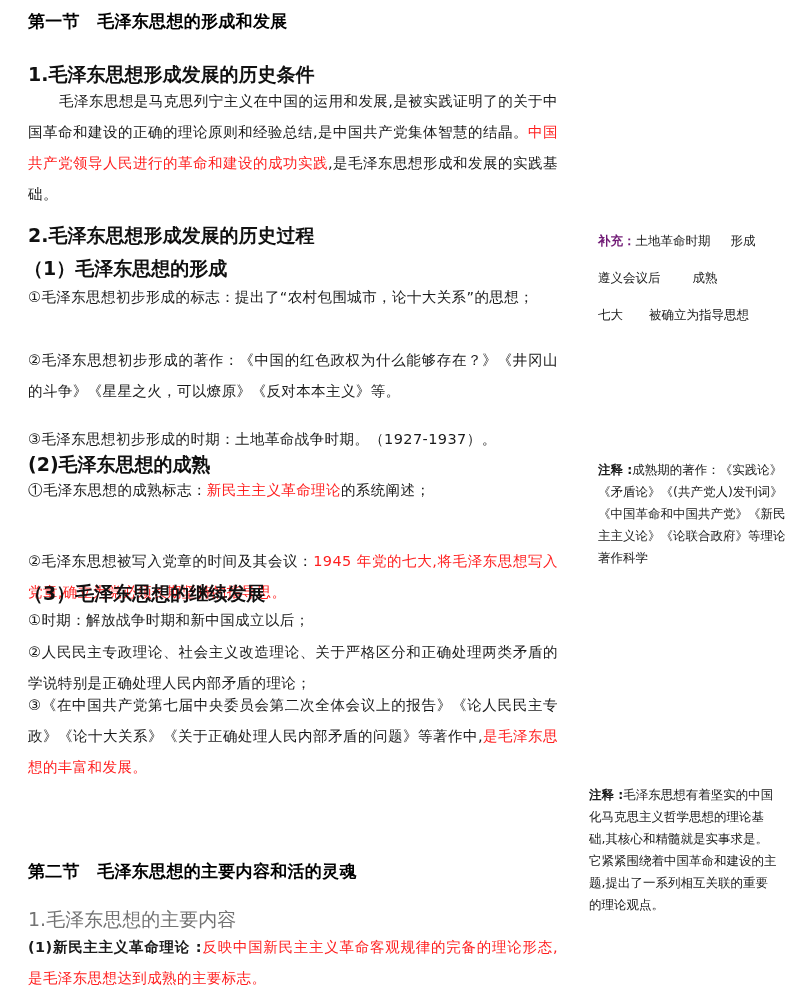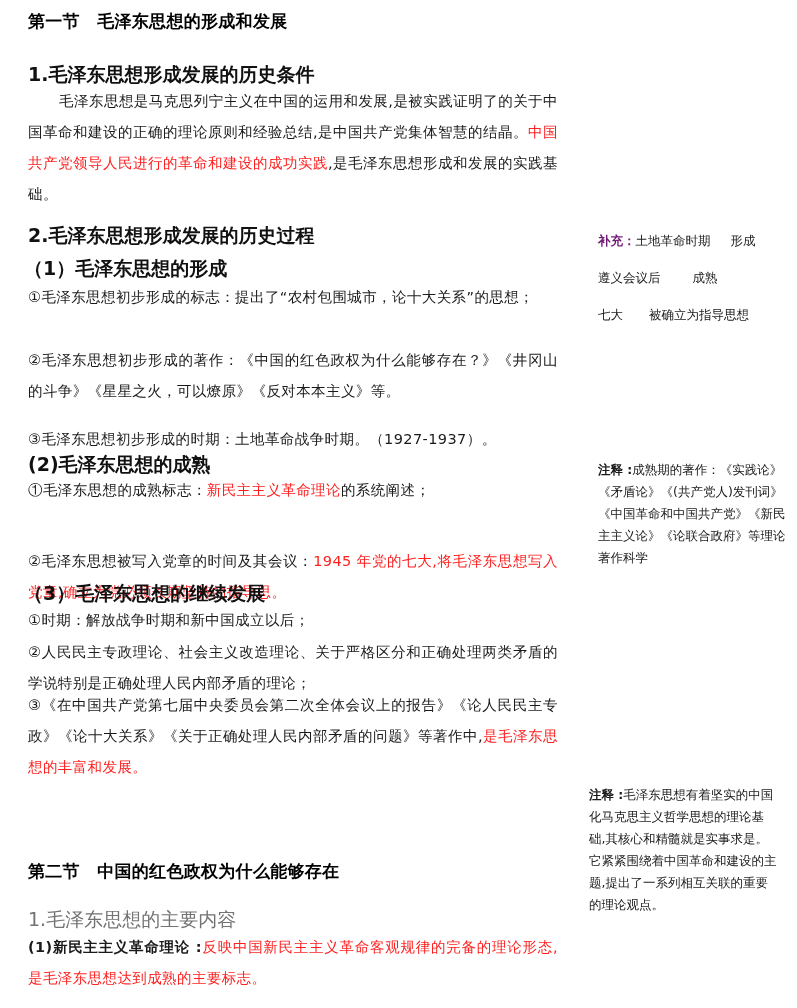--- a/index.html
+++ b/index.html
@@ -94,21 +94,21 @@
     <div class="para" style="top:476px;font-family:Liberation Mono, monospace;"><span>①毛泽东思想的成熟标志：</span><span class="red">新民主主义革命理论</span><span>的系统阐述；</span></div>
 
     <div class="para" style="top:498px;margin-top:48px;"><span>②毛泽东思想被写入党章的时间及其会议：</span><span class="red">1945  年党的七大,将毛泽东思想写入党章,确立为党必须长期坚持的指导思。</span></div>
 
     <div class="h2" style="top:581px; left:-4px;">（3）毛泽东思想的继续发展</div>
 
     <div class="para" style="top:605px;">①时期：解放战争时期和新中国成立以后；</div>
     <div class="para" style="top:637px;">②人民民主专政理论、社会主义改造理论、关于严格区分和正确处理两类矛盾的学说特别是正确处理人民内部矛盾的理论；</div>
     <div class="para" style="top:690px;"><span>③《在中国共产党第七届中央委员会第二次全体会议上的报告》《论人民民主专政》《论十大关系》《关于正确处理人民内部矛盾的问题》等著作中,</span><span class="red">是毛泽东思想的丰富和发展。</span></div>
 
-    <div class="section-title" style="top:860px;">第二节　中国的红色政权为什么能够存在</div>
+    <div class="section-title" style="top:860px;">第二节　毛泽东思想的主要内容和活的灵魂</div>
 
     <div class="h2" style="top:907px; font-weight:normal; color:#737373;">1.毛泽东思想的主要内容</div>
 
     <div class="para" style="top:932px;"><span class="bold">(1)新民主主义革命理论 :</span><span class="red">反映中国新民主主义革命客观规律的完备的理论形态,是毛泽东思想达到成熟的主要标志。</span></div>
   </div>
 
   <div class="side" style="left:598px; top:230px; width:190px;">
     <div class="row">
       <span class="supp-label">补充：</span><span>土地革命时期</span><span class="gap" style="width:20px;"></span><span>形成</span>
     </div>

